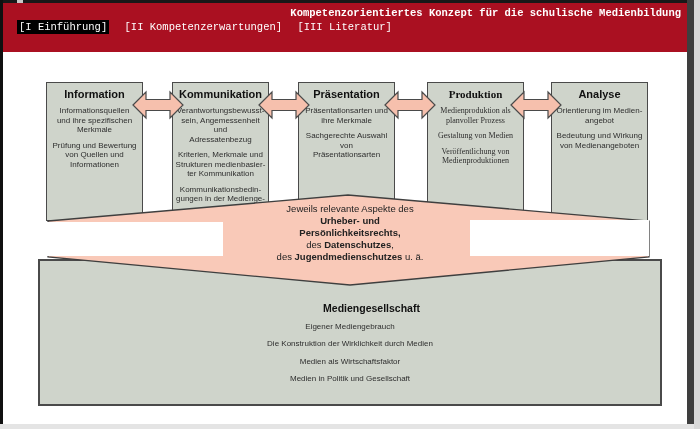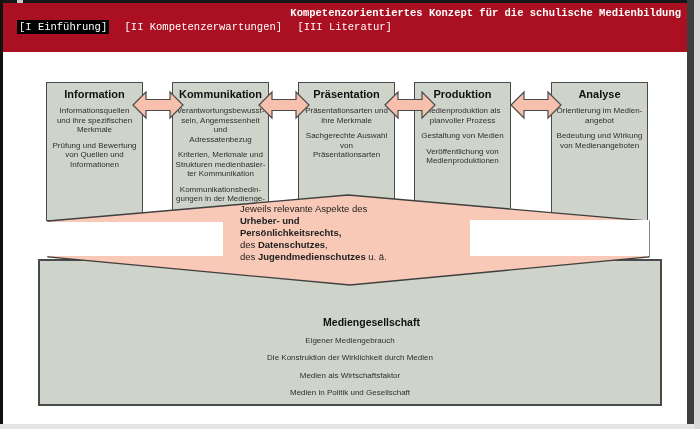--- a/index.html
+++ b/index.html
@@ -21,36 +21,36 @@
   .header .nav{position:absolute;top:19px;left:15px;white-space:nowrap;
       font-family:"Liberation Mono","DejaVu Sans Mono",monospace;font-weight:normal;font-size:10.5px;}
   .header .nav a{color:#ffffff;text-decoration:none;margin-right:9px;}
   .header .nav a.active{background:#000000;padding:1px 2px;}
 
   
   .cbox{position:absolute;top:82px;width:97px;height:139px;box-sizing:border-box;
         background:#cfd4cb;border:1.5px solid #4a4a4a;text-align:center;overflow:hidden;}
   .cbox h3{margin:5px 2px 2px;font-size:11px;line-height:12px;color:#111;}
   .cbox p{margin:6px 1px 0;font-size:8px;line-height:9.5px;color:#2e2e2e;white-space:pre-line;}
-  .cb1{left:46px;} .cb2{left:172px;} .cb3{left:298px;} .cb4{left:414px;} .cb5{left:551px;text-align:center;}
+  .cb1{left:46px;} .cb2{left:172px;} .cb3{left:298px;} .cb4{left:427px;font-family:Liberation Serif, serif;} .cb5{left:551px;text-align:center;}
 
   
   .darr{position:absolute;top:90px;width:52px;height:30px;}
   .da1{left:132px;} .da2{left:258px;} .da3{left:384px;} .da4{left:510px;}
 
   
   .banner-svg{position:absolute;left:36px;top:192px;width:628px;height:96px;}
-  .banner-text{position:absolute;left:240px;top:203px;width:220px;text-align:left;
+  .banner-text{position:absolute;left:240px;top:203px;width:220px;text-align:center;
       font-size:9.5px;line-height:11.9px;color:#222;}
   .banner-text .b{font-weight:bold;}
 
   
   .society{position:absolute;left:38px;top:259px;width:624px;height:147px;box-sizing:border-box;
       background:#cfd4cb;border:2px solid #4a4a4a;text-align:center;}
-  .society h3{margin:55px 0 0;font-size:10.5px;line-height:12px;color:#111;padding-left:43px;}
+  .society h3{margin:41px 0 0;font-size:10.5px;line-height:12px;color:#111;padding-left:43px;}
   .society p{margin:7.5px 0 0;font-size:8px;line-height:10px;color:#2e2e2e;}
 </style>
 </head>
 <body>
 
 <div class="stage">
 
   <div class="header">
     <div class="title">Kompetenzorientiertes Konzept für die schulische Medienbildung</div>
     <div class="nav">

